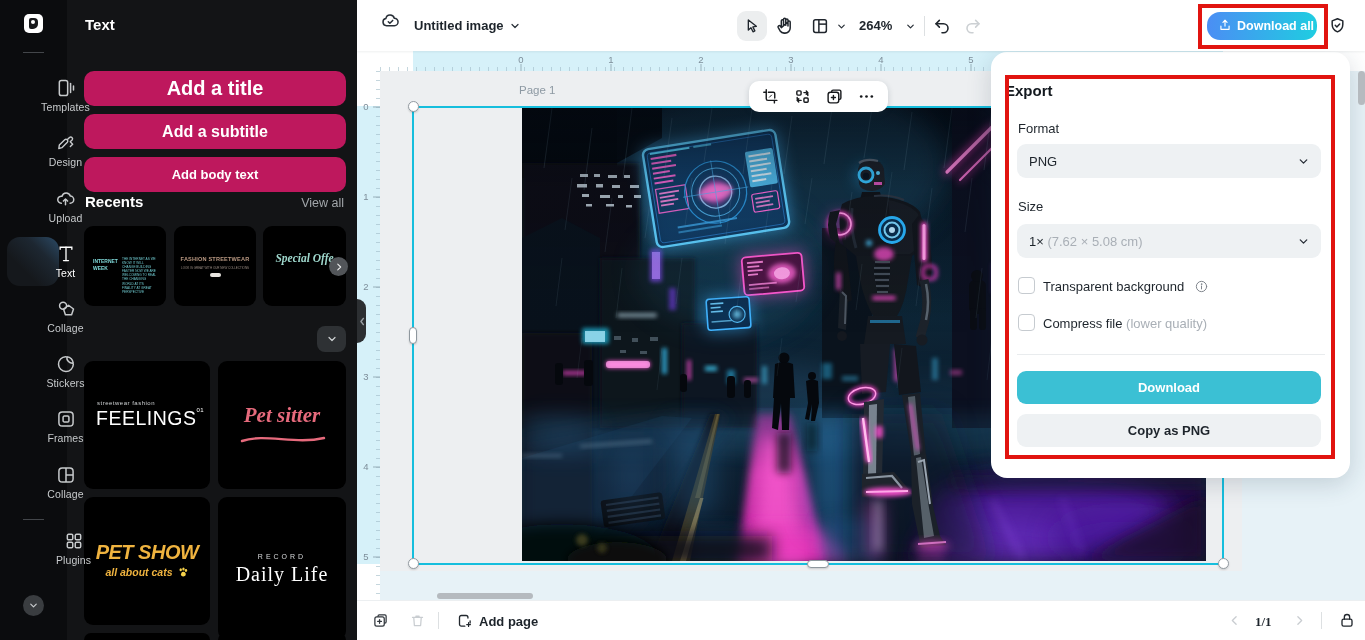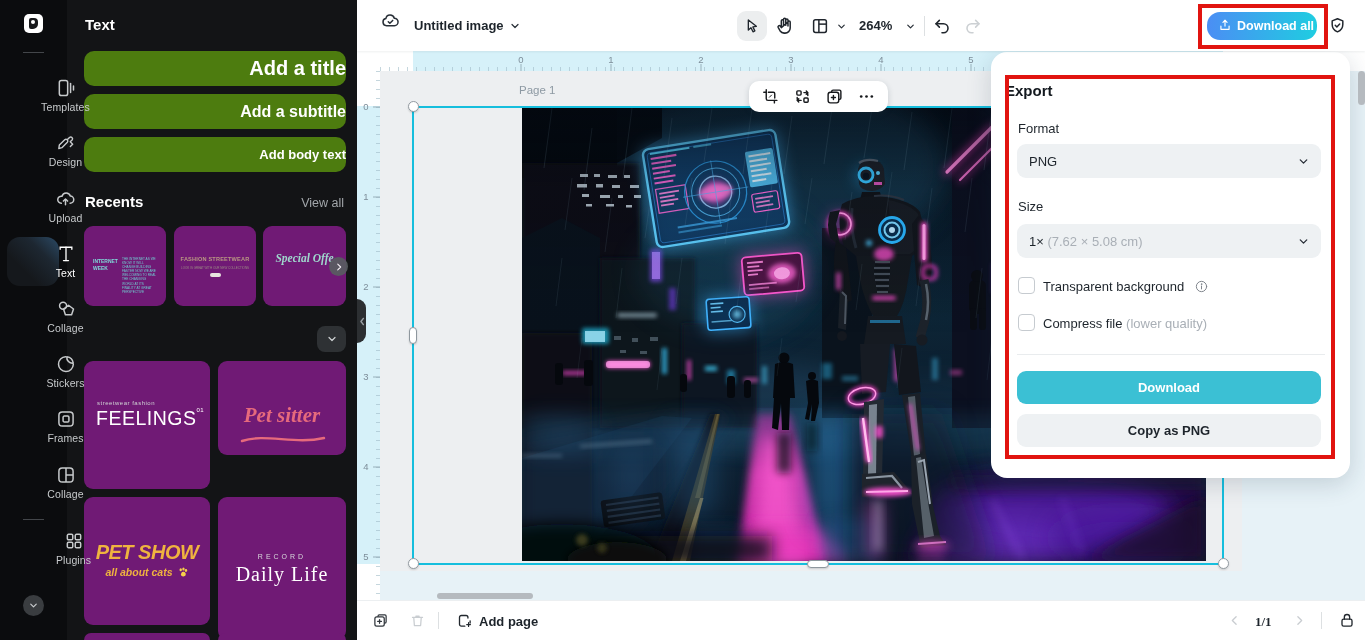--- a/index.html
+++ b/index.html
@@ -12,25 +12,25 @@
   .navitem { position:absolute; left:0; width:67px; text-align:center; color:#c7cacc;margin-left:32px; }
   .navitem svg { display:block; margin:0 auto; }
   .navitem .lbl { font-size:10.5px; margin-top:3px; letter-spacing:0.1px; }
   #navsel { left:7px; top:237px; width:52px; height:49px; border-radius:13px; z-index:30;
             background:linear-gradient(225deg,#2b4a66 0%,#1d2731 32%,#15181c 68%); }
   .navdiv { left:23px; width:21px; height:1px; background:#43464a; }
 
   
   #panel { left:67px; top:0; width:290px; height:640px; background:#131416; z-index:25; color:#fff; }
   #panel h2 { position:absolute; left:18px; top:16px; font-size:15px; font-weight:bold; }
-  .pbtn { position:absolute; left:17px; width:262px; background:#4d7c0f; border-radius:10px;
-          color:#fff; text-align:right; }
+  .pbtn { position:absolute; left:17px; width:262px; background:#be185d; border-radius:10px;
+          color:#fff; text-align:center;margin-top:20px; }
   .recents-h { position:absolute; left:18px; top:193px; font-size:15px; font-weight:bold; }
   .viewall { position:absolute; right:13px; top:196px; font-size:12.5px; color:#a2a6aa; }
-  .thumb { position:absolute; background:#701a75; border-radius:9px; overflow:hidden; }
+  .thumb { position:absolute; background:#000000; border-radius:9px; overflow:hidden; }
   .chevbtn { position:absolute; background:#2e3134; border-radius:8px; display:flex;
              align-items:center; justify-content:center; }
   .circbtn { position:absolute; background:#3a3d40; border-radius:50%; display:flex;
              align-items:center; justify-content:center; }
 
   
   #main { left:357px; top:0; width:1008px; height:640px; background:#e7f2f7; }
   #topbar { left:357px; top:0; width:1008px; height:51px; background:#fff; z-index:20;
             box-shadow:0 1px 2px rgba(40,60,70,0.08); }
   #bottombar { left:357px; top:600px; width:1008px; height:40px; background:#fff; z-index:20;
@@ -191,21 +191,21 @@
   <div class="chevbtn" style="left:250px;top:326px;width:29px;height:26px;">
     <svg width="12" height="12" viewBox="0 0 24 24" fill="none" stroke="#cfd2d4" stroke-width="2.4" stroke-linecap="round" stroke-linejoin="round">
         <path d="M6 9l6 6 6-6"></path>
       </svg>
   </div>
 
   <div class="thumb" style="left:17px;top:361px;width:126px;height:128px;">
     <div style="position:absolute;left:13px;top:39px;font-size:6px;color:#cfd2d4;letter-spacing:0.5px;">streetwear fashion</div>
     <div style="position:absolute;left:12px;top:46px;font-size:19.5px;color:#fff;letter-spacing:0.5px;">FEELINGS<span style="font-size:6px;vertical-align:top;">01</span></div>
   </div>
-  <div class="thumb" style="left:151px;top:361px;width:128px;height:94px;">
+  <div class="thumb" style="left:151px;top:361px;width:128px;height:128px;">
     <div style="position:absolute;left:0;top:42px;width:128px;text-align:center;font-size:21px;color:#e66a7c;font-family:'Liberation Serif',serif;font-style:italic;font-weight:bold;">Pet sitter</div>
     <svg style="position:absolute;left:22px;top:74px;" width="86" height="10" viewBox="0 0 86 10">
         <path d="M2 6 C 25 -2 55 10 84 3" fill="none" stroke="#e66a7c" stroke-width="2.4" stroke-linecap="round"></path>
       </svg>
   </div>
   <div class="thumb" style="left:17px;top:497px;width:126px;height:128px;">
     <div style="position:absolute;left:0;top:44px;width:126px;text-align:center;font-size:20px;font-weight:bold;color:#efb33f;font-style:italic;letter-spacing:-0.5px;">PET SHOW</div>
     <div style="position:absolute;left:0;top:69px;width:110px;text-align:center;font-size:10.5px;font-weight:bold;color:#efb33f;font-style:italic;">all about cats</div>
     <svg style="position:absolute;left:93px;top:70px;" width="12" height="11" viewBox="0 0 24 24" fill="#f6d14a">
         <ellipse cx="7" cy="6" rx="2.6" ry="3.4"></ellipse>

